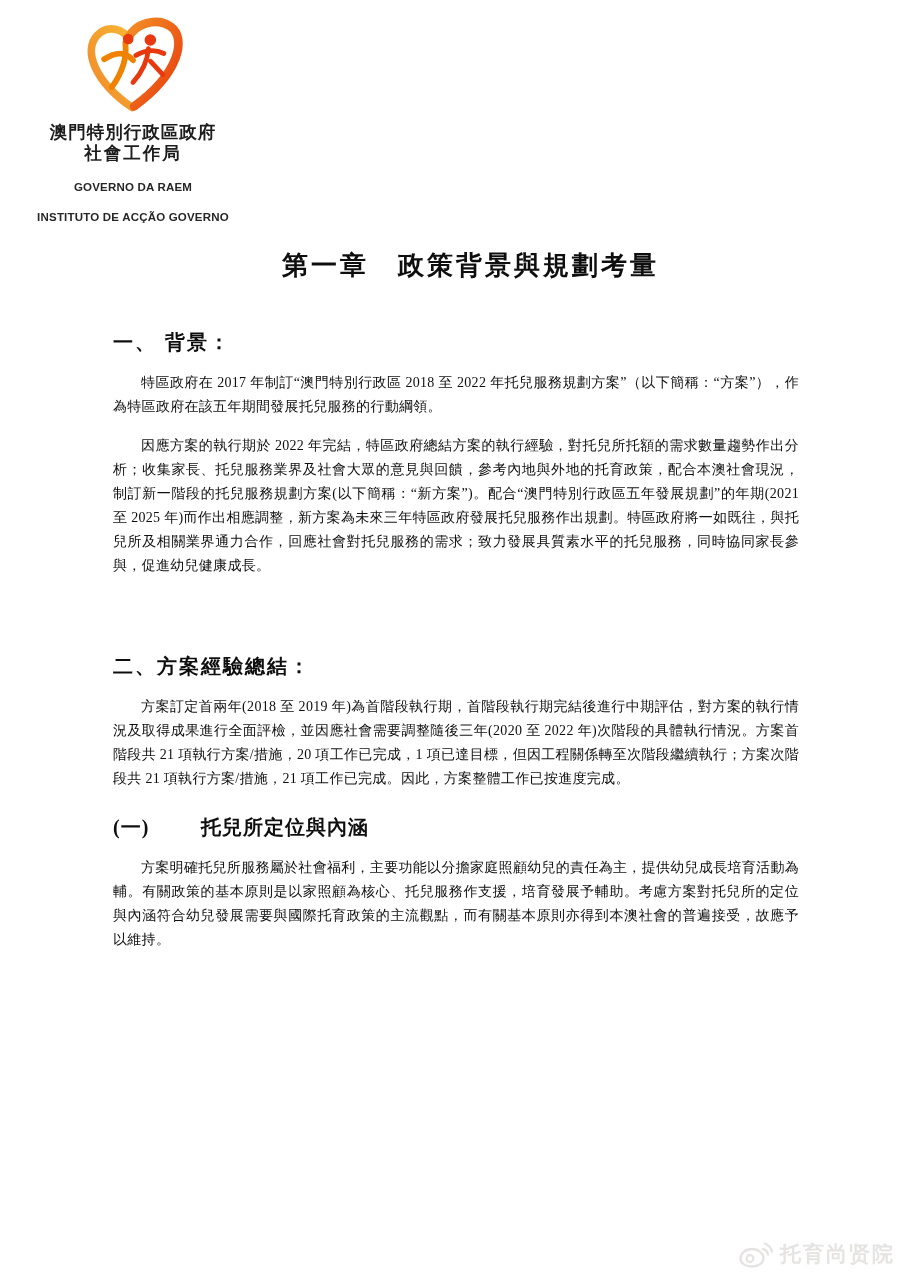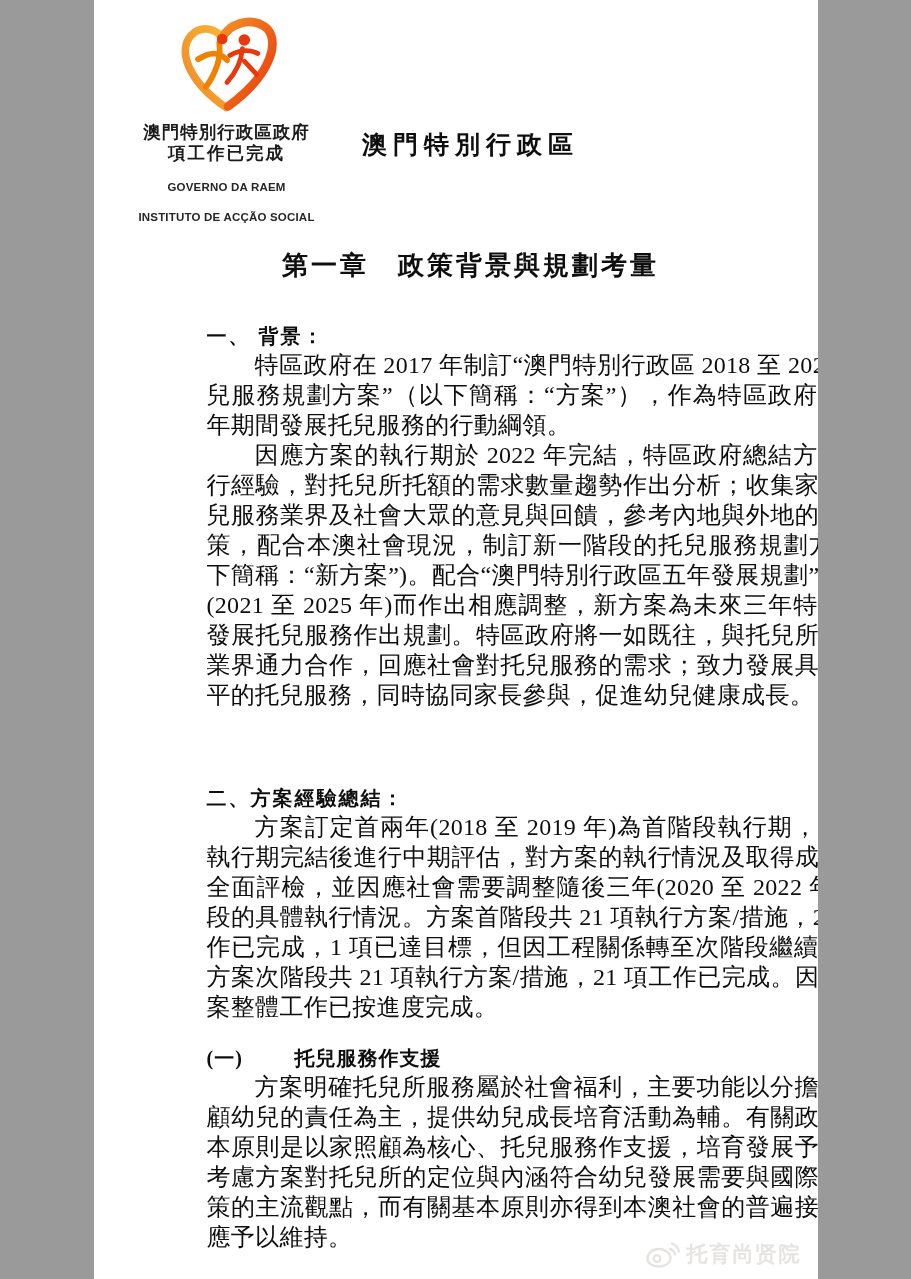--- a/index.html
+++ b/index.html
@@ -1,21 +1,21 @@
 <!DOCTYPE html>
 <html lang="zh-Hant"><head>
 <meta charset="utf-8">
 <style>
   * { margin: 0; padding: 0; box-sizing: border-box; }
   html, body { background: #9a9a9a; }
   body { font-family: "Liberation Serif", "DejaVu Serif", serif; }
 
   .page {
     position: relative;
-    width: 724px;
+    width: 911px;
     height: 1279px;
     margin: 0 auto;
     background: #ffffff;
     color: #0e0e0e;
     overflow: hidden;
   }
 
   
   .logo-block {
     position: absolute;
@@ -57,26 +57,28 @@
   .content {
     position: absolute;
     left: 113px;
     top: 322px;
     width: 686px;
   }
   .section-heading {
     font-size: 20px;
     font-weight: bold;
     letter-spacing: 2px;
+    margin-top: 6px;
     line-height: 28px;
   }
   .section-heading .num { margin-right: 8px; }
   p.body-para {
-    font-size: 24px;
-    line-height: 30px;
+    margin-top: 15px;
+    font-size: 14px;
+    line-height: 24px;
     text-align: justify;
     text-indent: 2em;
     letter-spacing: 0.3px;
   }
   .section-2 { margin-top: 74px; }
   .sub-heading {
     margin-top: 22px;
     font-size: 20px;
     font-weight: bold;
     line-height: 28px;
@@ -124,27 +126,26 @@
       <path d="M30 47 C 44 38, 53 40, 60 48" fill="none" stroke="#ef8200" stroke-width="6" stroke-linecap="round"></path>
       <path d="M52 30 C 54 45, 48 62, 38 76" fill="none" stroke="#ef8200" stroke-width="6" stroke-linecap="round"></path>
       <circle cx="55" cy="26" r="5.5" fill="#e8380d"></circle>
       <circle cx="78" cy="27" r="6" fill="#e8380d"></circle>
       <path d="M63 43 C 72 38, 82 36, 92 41" fill="none" stroke="#e8380d" stroke-width="5" stroke-linecap="round"></path>
       <path d="M76 36 C 75 50, 69 61, 60 71" fill="none" stroke="#e8380d" stroke-width="5" stroke-linecap="round"></path>
       <path d="M78 49 L 91 63" fill="none" stroke="#e8380d" stroke-width="5" stroke-linecap="round"></path>
       <path d="M64 41 l 2 2 l -2 2 l -2 -2 z" fill="#e8380d"></path>
     </svg>
     <div class="org-cn-1">澳門特別行政區政府</div>
-    <div class="org-cn-2">項工作已完成</div>
+    <div class="org-cn-2">社會工作局</div>
     <div class="org-pt">GOVERNO DA RAEM</div>
-    <div class="org-pt">INSTITUTO DE ACÇÃO SOCIAL</div>
+    <div class="org-pt">INSTITUTO DE ACÇÃO GOVERNO</div>
   </div>
 
   <div class="title-block">
-    <div class="title-line1">澳門特別行政區</div>
   </div>
 
   <div class="chapter-heading">第一章　政策背景與規劃考量</div>
 
   <div class="content">
 
     <div class="section-1">
       <div class="section-heading">
         <span class="num">一、</span><span>背景：</span>
       </div>
@@ -152,21 +153,21 @@
       <p class="body-para">因應方案的執行期於 2022 年完結，特區政府總結方案的執行經驗，對托兒所托額的需求數量趨勢作出分析；收集家長、托兒服務業界及社會大眾的意見與回饋，參考內地與外地的托育政策，配合本澳社會現況，制訂新一階段的托兒服務規劃方案(以下簡稱：“新方案”)。配合“澳門特別行政區五年發展規劃”的年期(2021 至 2025 年)而作出相應調整，新方案為未來三年特區政府發展托兒服務作出規劃。特區政府將一如既往，與托兒所及相關業界通力合作，回應社會對托兒服務的需求；致力發展具質素水平的托兒服務，同時協同家長參與，促進幼兒健康成長。</p>
     </div>
 
     <div class="section-2">
       <div class="section-heading">
         <span>二、</span><span>方案經驗總結：</span>
       </div>
       <p class="body-para">方案訂定首兩年(2018 至 2019 年)為首階段執行期，首階段執行期完結後進行中期評估，對方案的執行情況及取得成果進行全面評檢，並因應社會需要調整隨後三年(2020 至 2022 年)次階段的具體執行情況。方案首階段共 21 項執行方案/措施，20 項工作已完成，1 項已達目標，但因工程關係轉至次階段繼續執行；方案次階段共 21 項執行方案/措施，21 項工作已完成。因此，方案整體工作已按進度完成。</p>
 
       <div class="sub-heading">
-        <span class="sub-num">(一)</span><span>托兒服務作支援</span>
+        <span class="sub-num">(一)</span><span>托兒所定位與內涵</span>
       </div>
       <p class="body-para">方案明確托兒所服務屬於社會福利，主要功能以分擔家庭照顧幼兒的責任為主，提供幼兒成長培育活動為輔。有關政策的基本原則是以家照顧為核心、托兒服務作支援，培育發展予輔助。考慮方案對托兒所的定位與內涵符合幼兒發展需要與國際托育政策的主流觀點，而有關基本原則亦得到本澳社會的普遍接受，故應予以維持。</p>
     </div>
 
   </div>
 
   <div class="watermark">
     <svg width="34" height="28" viewBox="0 0 34 28" aria-hidden="true">
       <path d="M13 9 C 6 9, 1.5 13.5, 1.5 18.5 C 1.5 23.5, 6.5 26.5, 13 26.5 C 19.5 26.5, 24.5 23, 24.5 18 C 24.5 13.5, 19.5 9, 13 9 Z" fill="none" stroke="#e6e4e2" stroke-width="2.4"></path>
       <circle cx="11" cy="18.5" r="3.4" fill="none" stroke="#e6e4e2" stroke-width="2.2"></circle>

